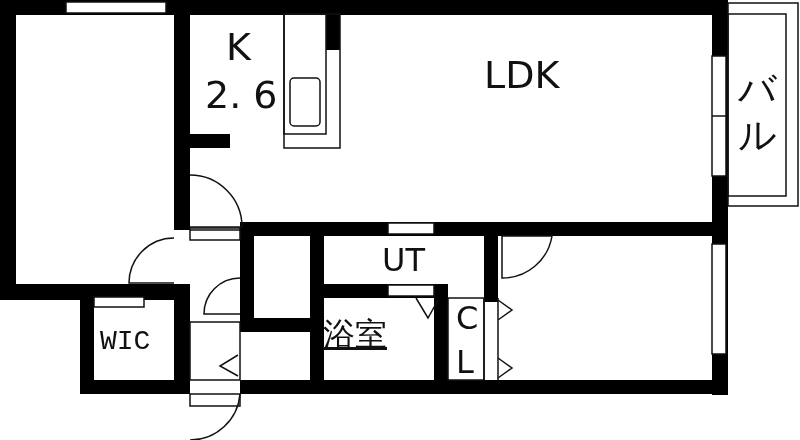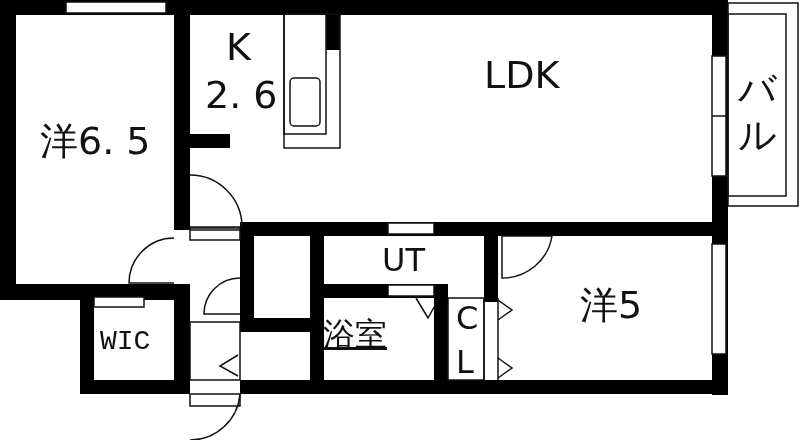--- a/index.html
+++ b/index.html
@@ -91,25 +91,23 @@
       <line x1="190" y1="227" x2="242" y2="227"></line>
       <path d="M174,238 A45,45 0 0 0 129,283 L174,283"></path>
       <path d="M240,278 A36,36 0 0 0 204,314 L240,314"></path>
       <path d="M190,440 A50,50 0 0 0 240,394"></path>
 
       <path d="M502,236 L502,278 A50,50 0 0 0 552,236"></path>
       <line x1="502" y1="236" x2="552" y2="236"></line>
     </g>
   </svg>
 
-  <div class="lbl big" style="left:40px;top:122px;">洋6. 5</div>
   <div class="lbl big" style="left:226px;top:28px;">K</div>
   <div class="lbl big" style="left:205px;top:76px;">2. 6</div>
   <div class="lbl big" style="left:484px;top:56px;">LDK</div>
   <div class="lbl big" style="left:738px;top:70px;">バ</div>
   <div class="lbl big" style="left:738px;top:116px;">ル</div>
   <div class="lbl mid" style="left:382px;top:244px;">UT</div>
   <div class="lbl mid" style="left:323px;top:318px;text-decoration:underline;">浴室</div>
   <div class="lbl mid" style="left:456px;top:302px;">C</div>
   <div class="lbl mid" style="left:456px;top:346px;">L</div>
-  <div class="lbl big" style="left:580px;top:286px;">洋5</div>
   <div class="lbl sm mono" style="left:100px;top:328px;">WIC</div>
 </div>
 
 </body></html>

